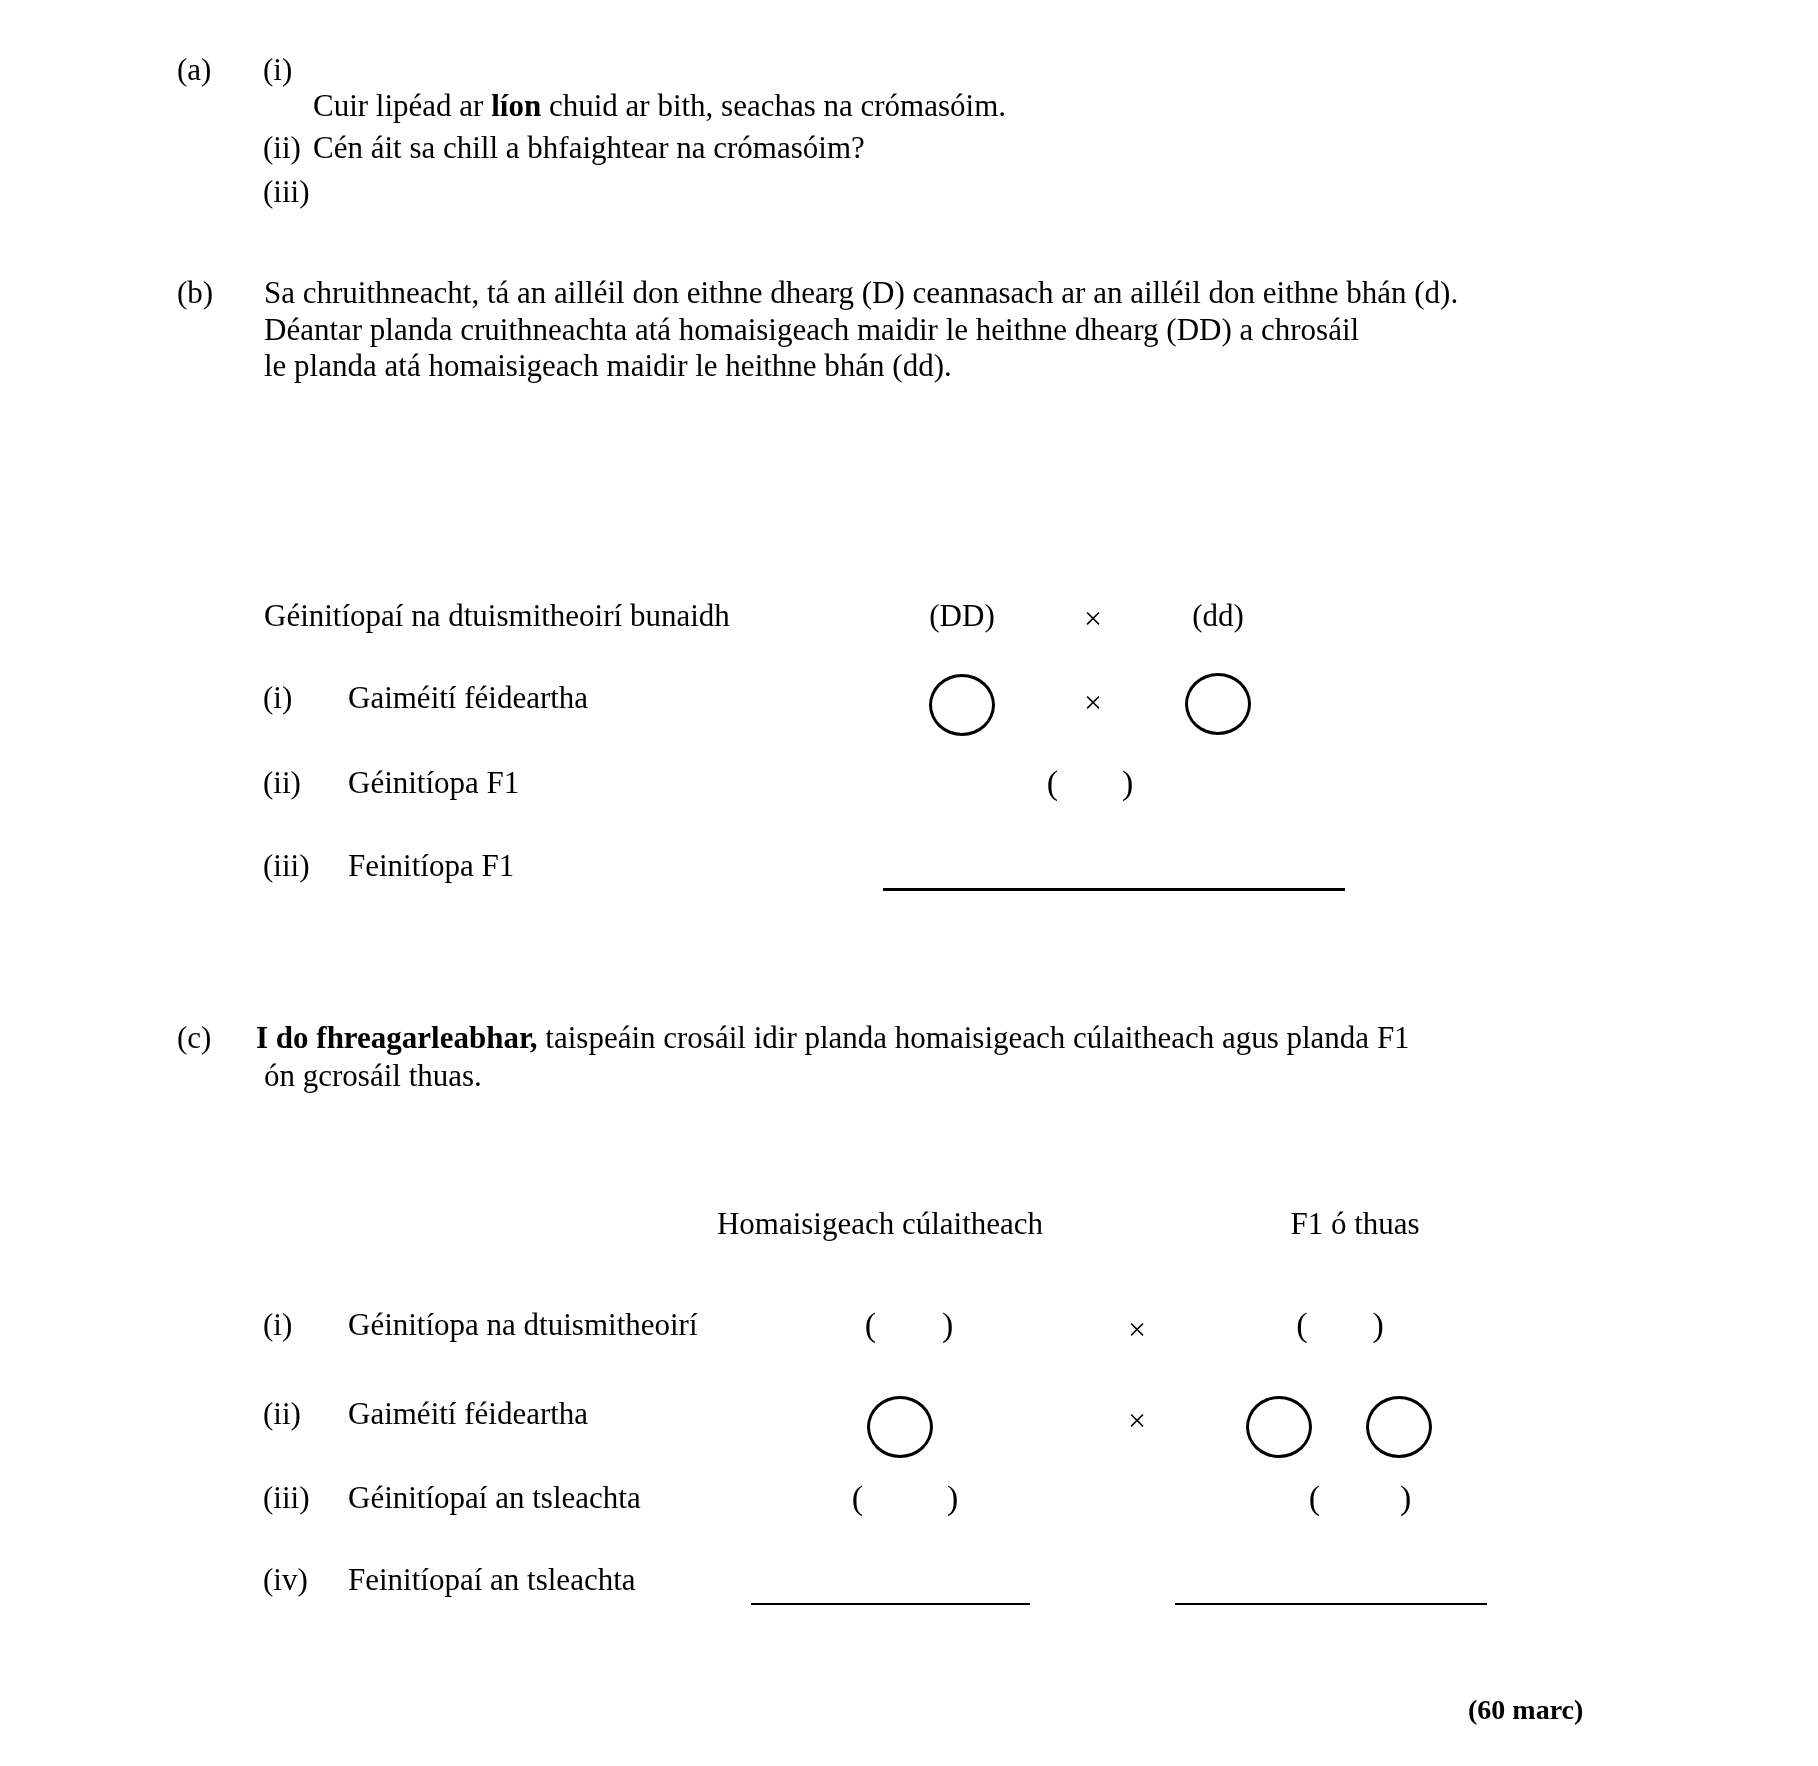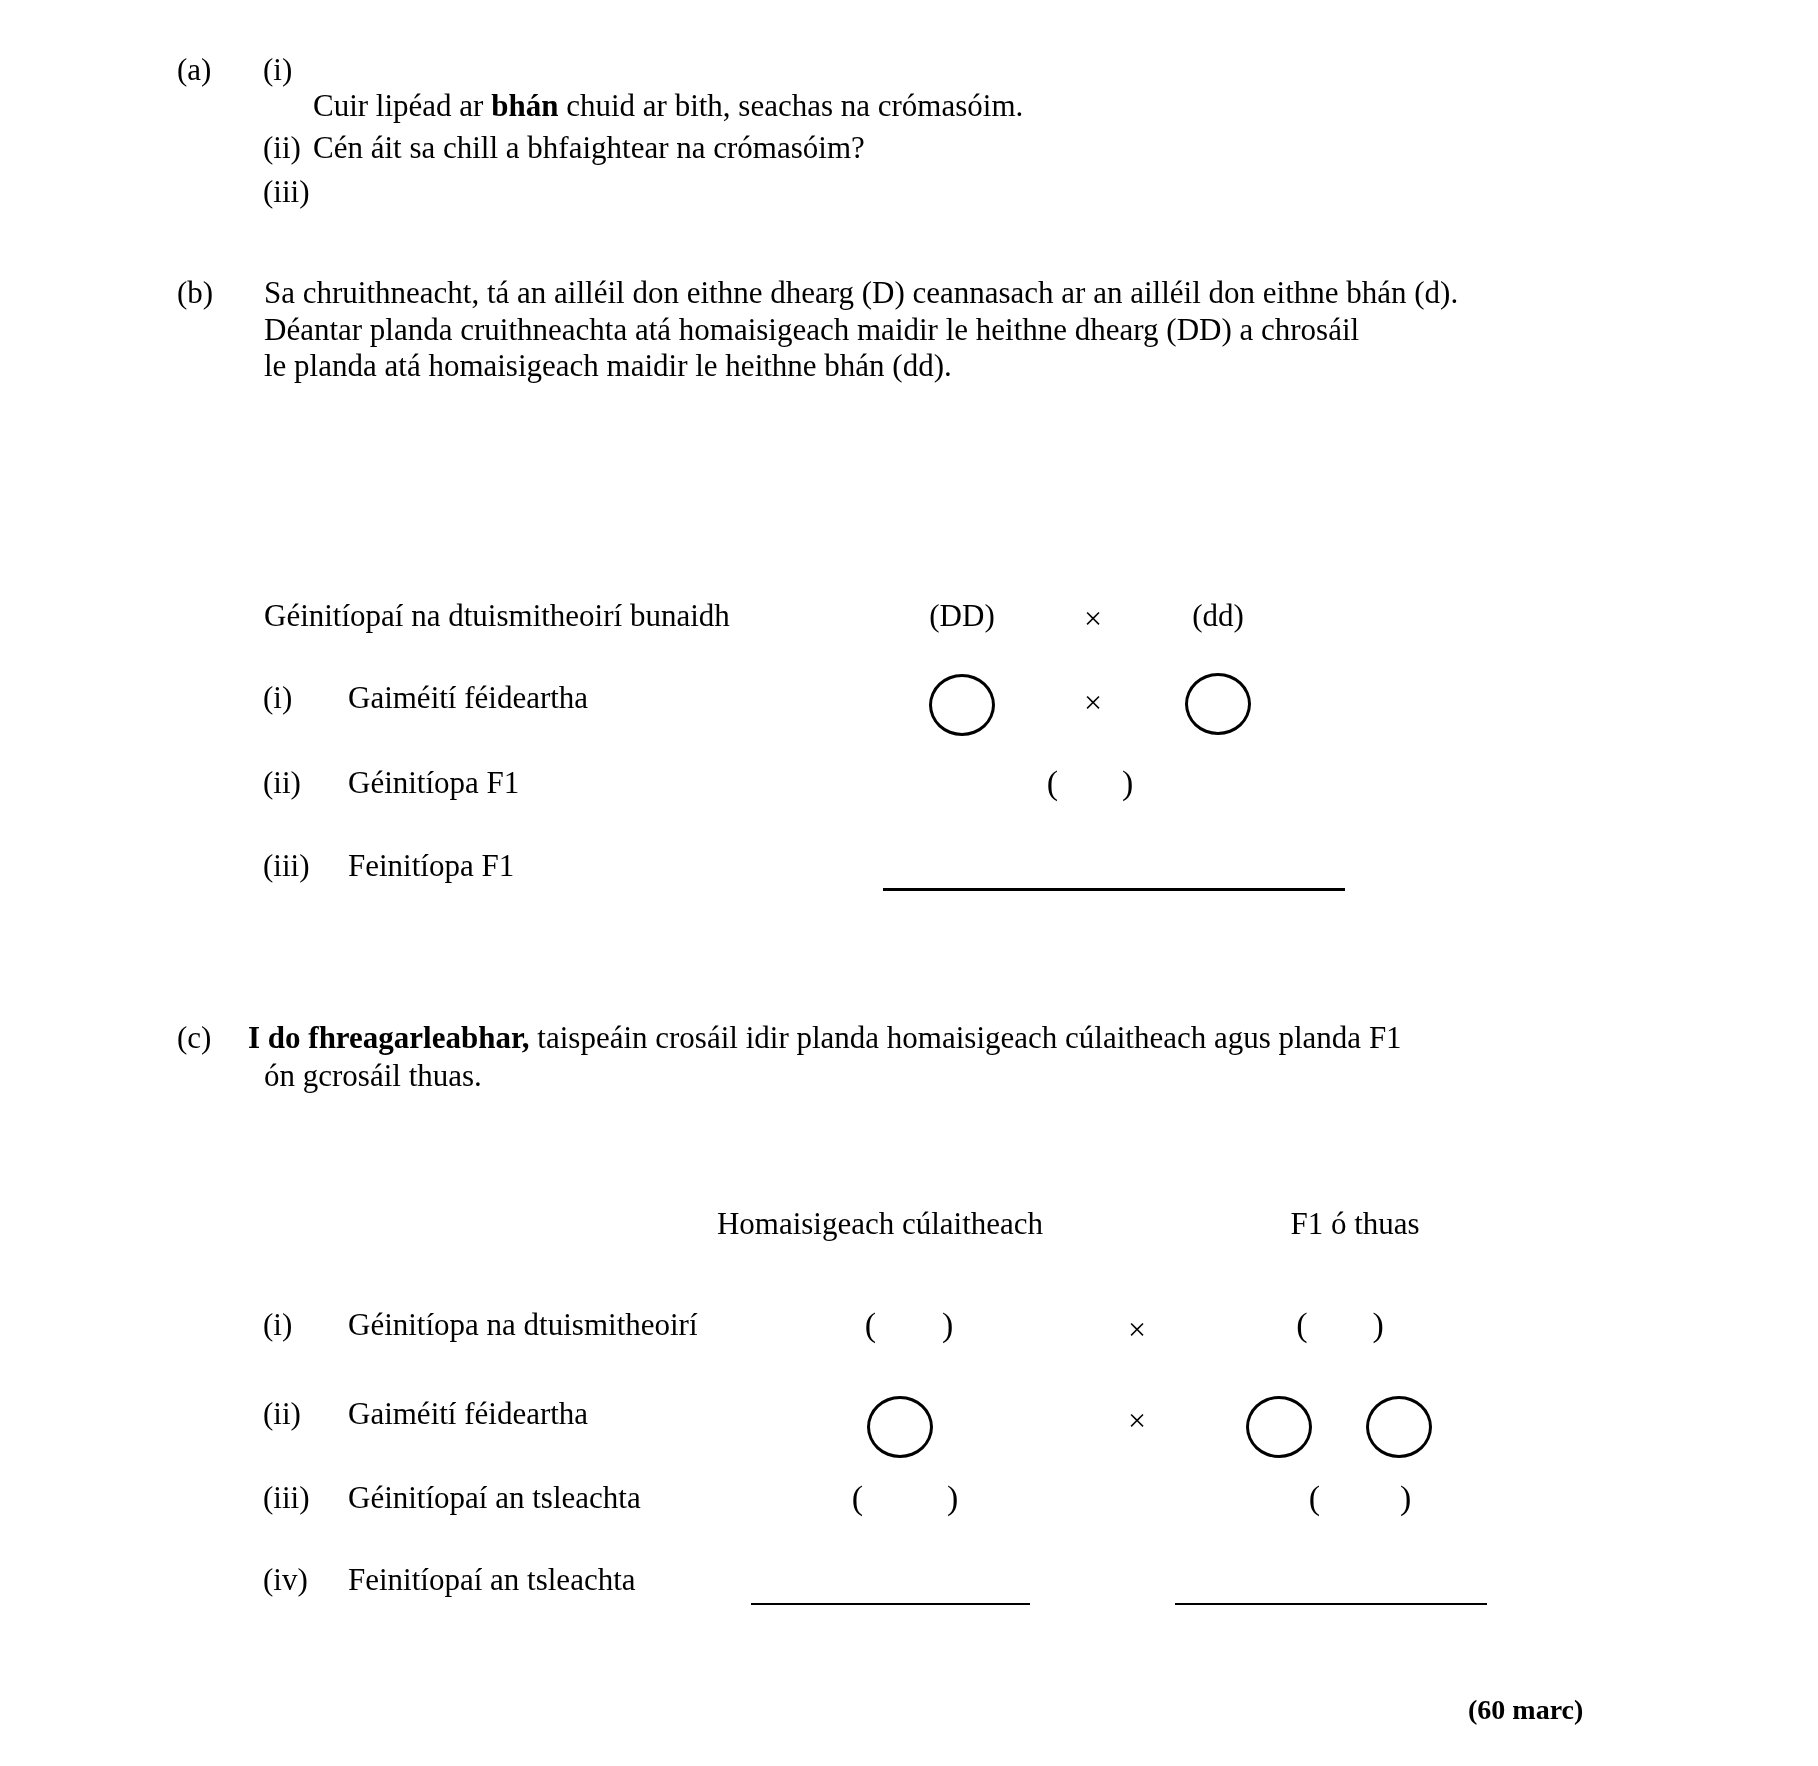--- a/index.html
+++ b/index.html
@@ -48,21 +48,21 @@
 </head>
 <body>
 
 <div class="page">
 
   <span class="t" style="left:177px; top:51px">(a)</span>
   <span class="t" style="left:263px; top:51px">(i)</span>
 
   <div class="t" style="left:313px; top:87px">
     <span>Cuir lipéad ar</span>
-    <span class="bold">bhán</span>
+    <span class="bold">líon</span>
     <span>chuid ar bith, seachas na crómasóim.</span>
   </div>
 
   <span class="t" style="left:263px; top:129px">(ii)</span>
   <span class="t" style="left:313px; top:129px">Cén áit sa chill a bhfaightear na crómasóim?</span>
 
   <span class="t" style="left:263px; top:173px">(iii)</span>
 
   <span class="t" style="left:177px; top:274px">(b)</span>
   <span class="t" style="left:264px; top:274px">Sa chruithneacht, tá an ailléil don eithne dhearg (D) ceannasach ar an ailléil don eithne bhán (d).</span>
@@ -87,21 +87,21 @@
       <span>(</span>
       <span class="gap" style="width:64px"></span>
       <span>)</span>
     </span>
 
   <span class="t" style="left:263px; top:847px">(iii)</span>
   <span class="t" style="left:348px; top:847px">Feinitíopa F1</span>
   <div class="rule" style="left:883px; top:888px; width:462px"></div>
 
   <span class="t" style="left:177px; top:1019px">(c)</span>
-  <div class="t" style="left:248px; top:1019px">
+  <div class="t" style="left:256px; top:1019px">
     <span class="bold">I do fhreagarleabhar,</span>
     <span>taispeáin crosáil idir planda homaisigeach cúlaitheach agus planda F1</span>
   </div>
   <span class="t" style="left:264px; top:1057px">ón gcrosáil thuas.</span>
 
 
   <span class="t center" style="left:880px; top:1205px">Homaisigeach cúlaitheach</span>
   <span class="t center" style="left:1355px; top:1205px">F1 ó thuas</span>
 
   <span class="t" style="left:263px; top:1306px">(i)</span>

